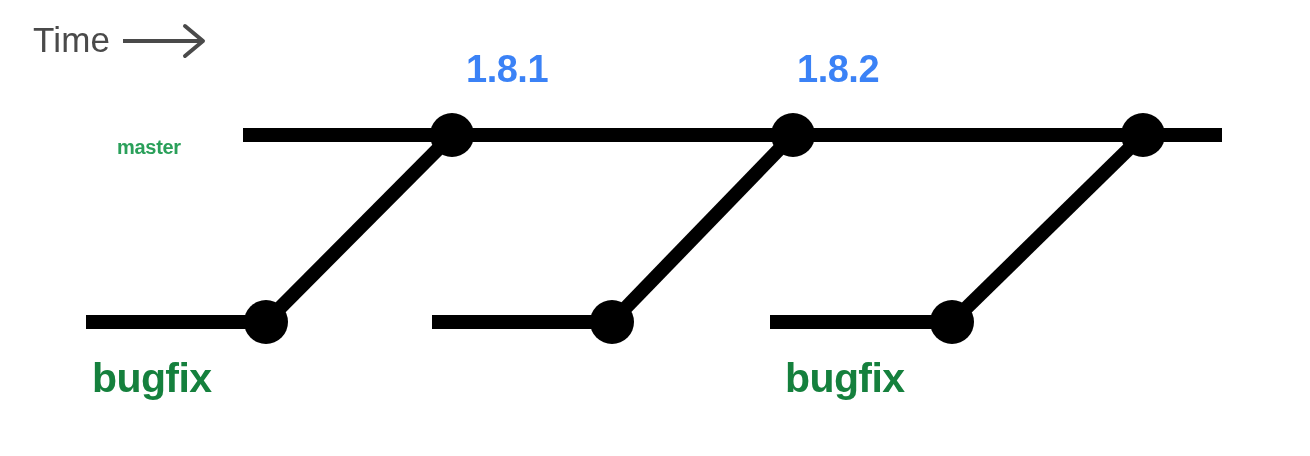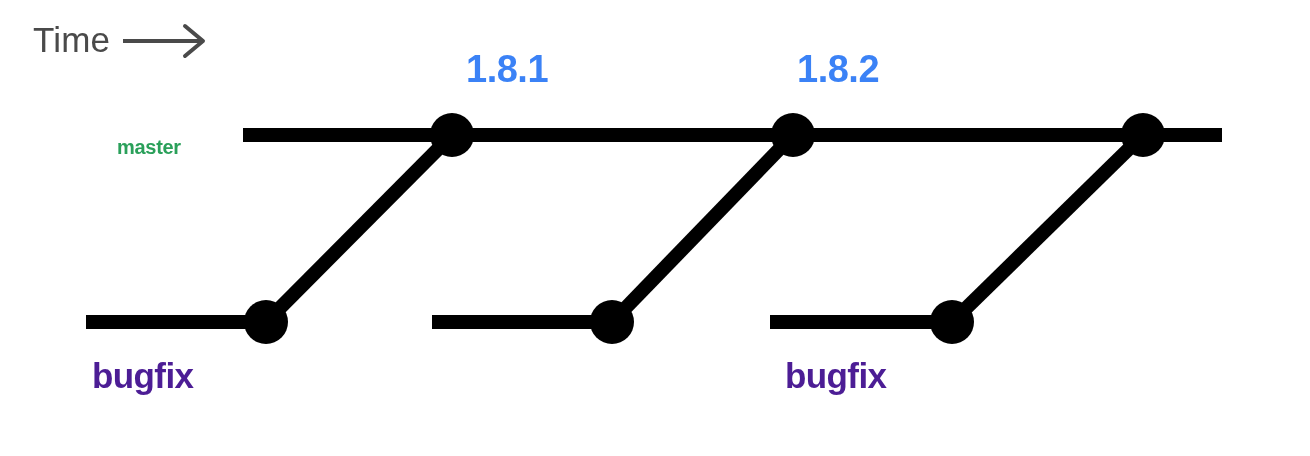--- a/index.html
+++ b/index.html
@@ -51,23 +51,23 @@
     font-size: 38px;
     font-weight: bold;
     color: #3b82f6;
     letter-spacing: -0.5px;
   }
   .tag-1 { left: 466px; }
   .tag-2 { left: 797px; }
   .tag-3 { left: 1143px; }
   .side-label {
     top: 358px;
-    font-size: 35px;
+    font-size: 41px;
     font-weight: bold;
-    color: #4c1d95;
+    color: #15803d;
     letter-spacing: -0.6px;
   }
   .side-1 { left: 92px; }
   .side-2 { left: 434px; }
   .side-3 { left: 785px; }
 </style>
 </head>
 <body>
 
 <div id="canvas">

